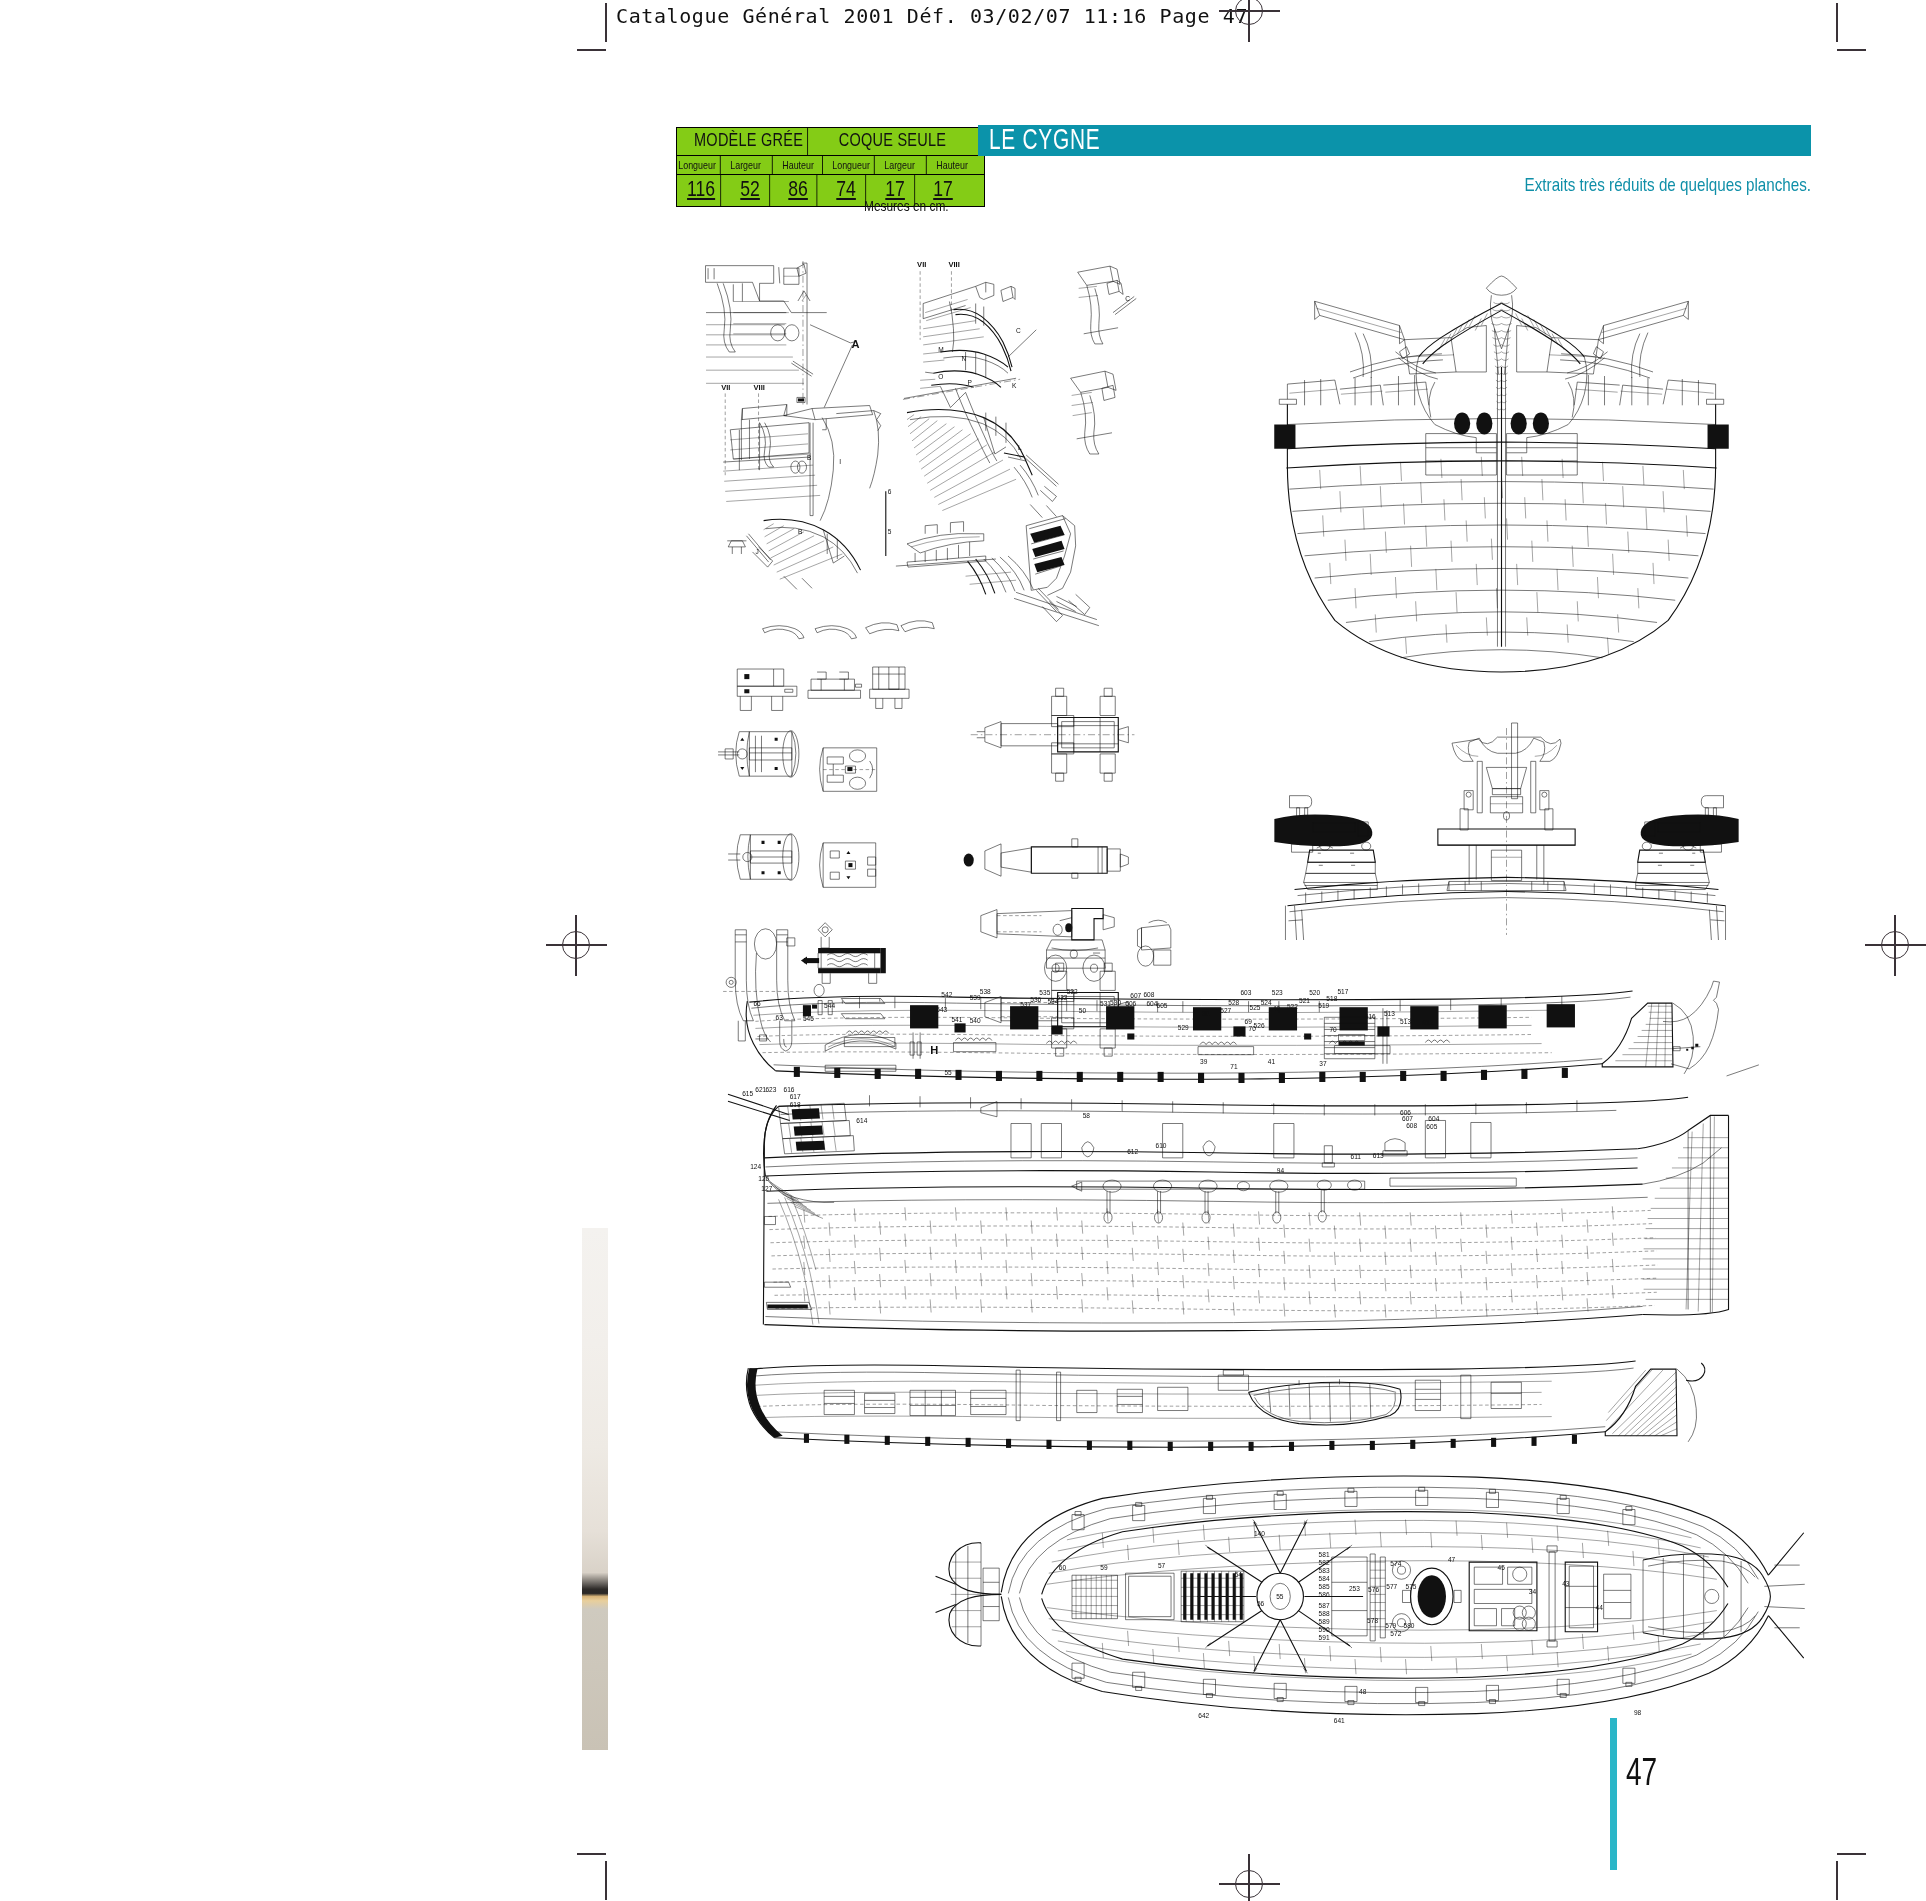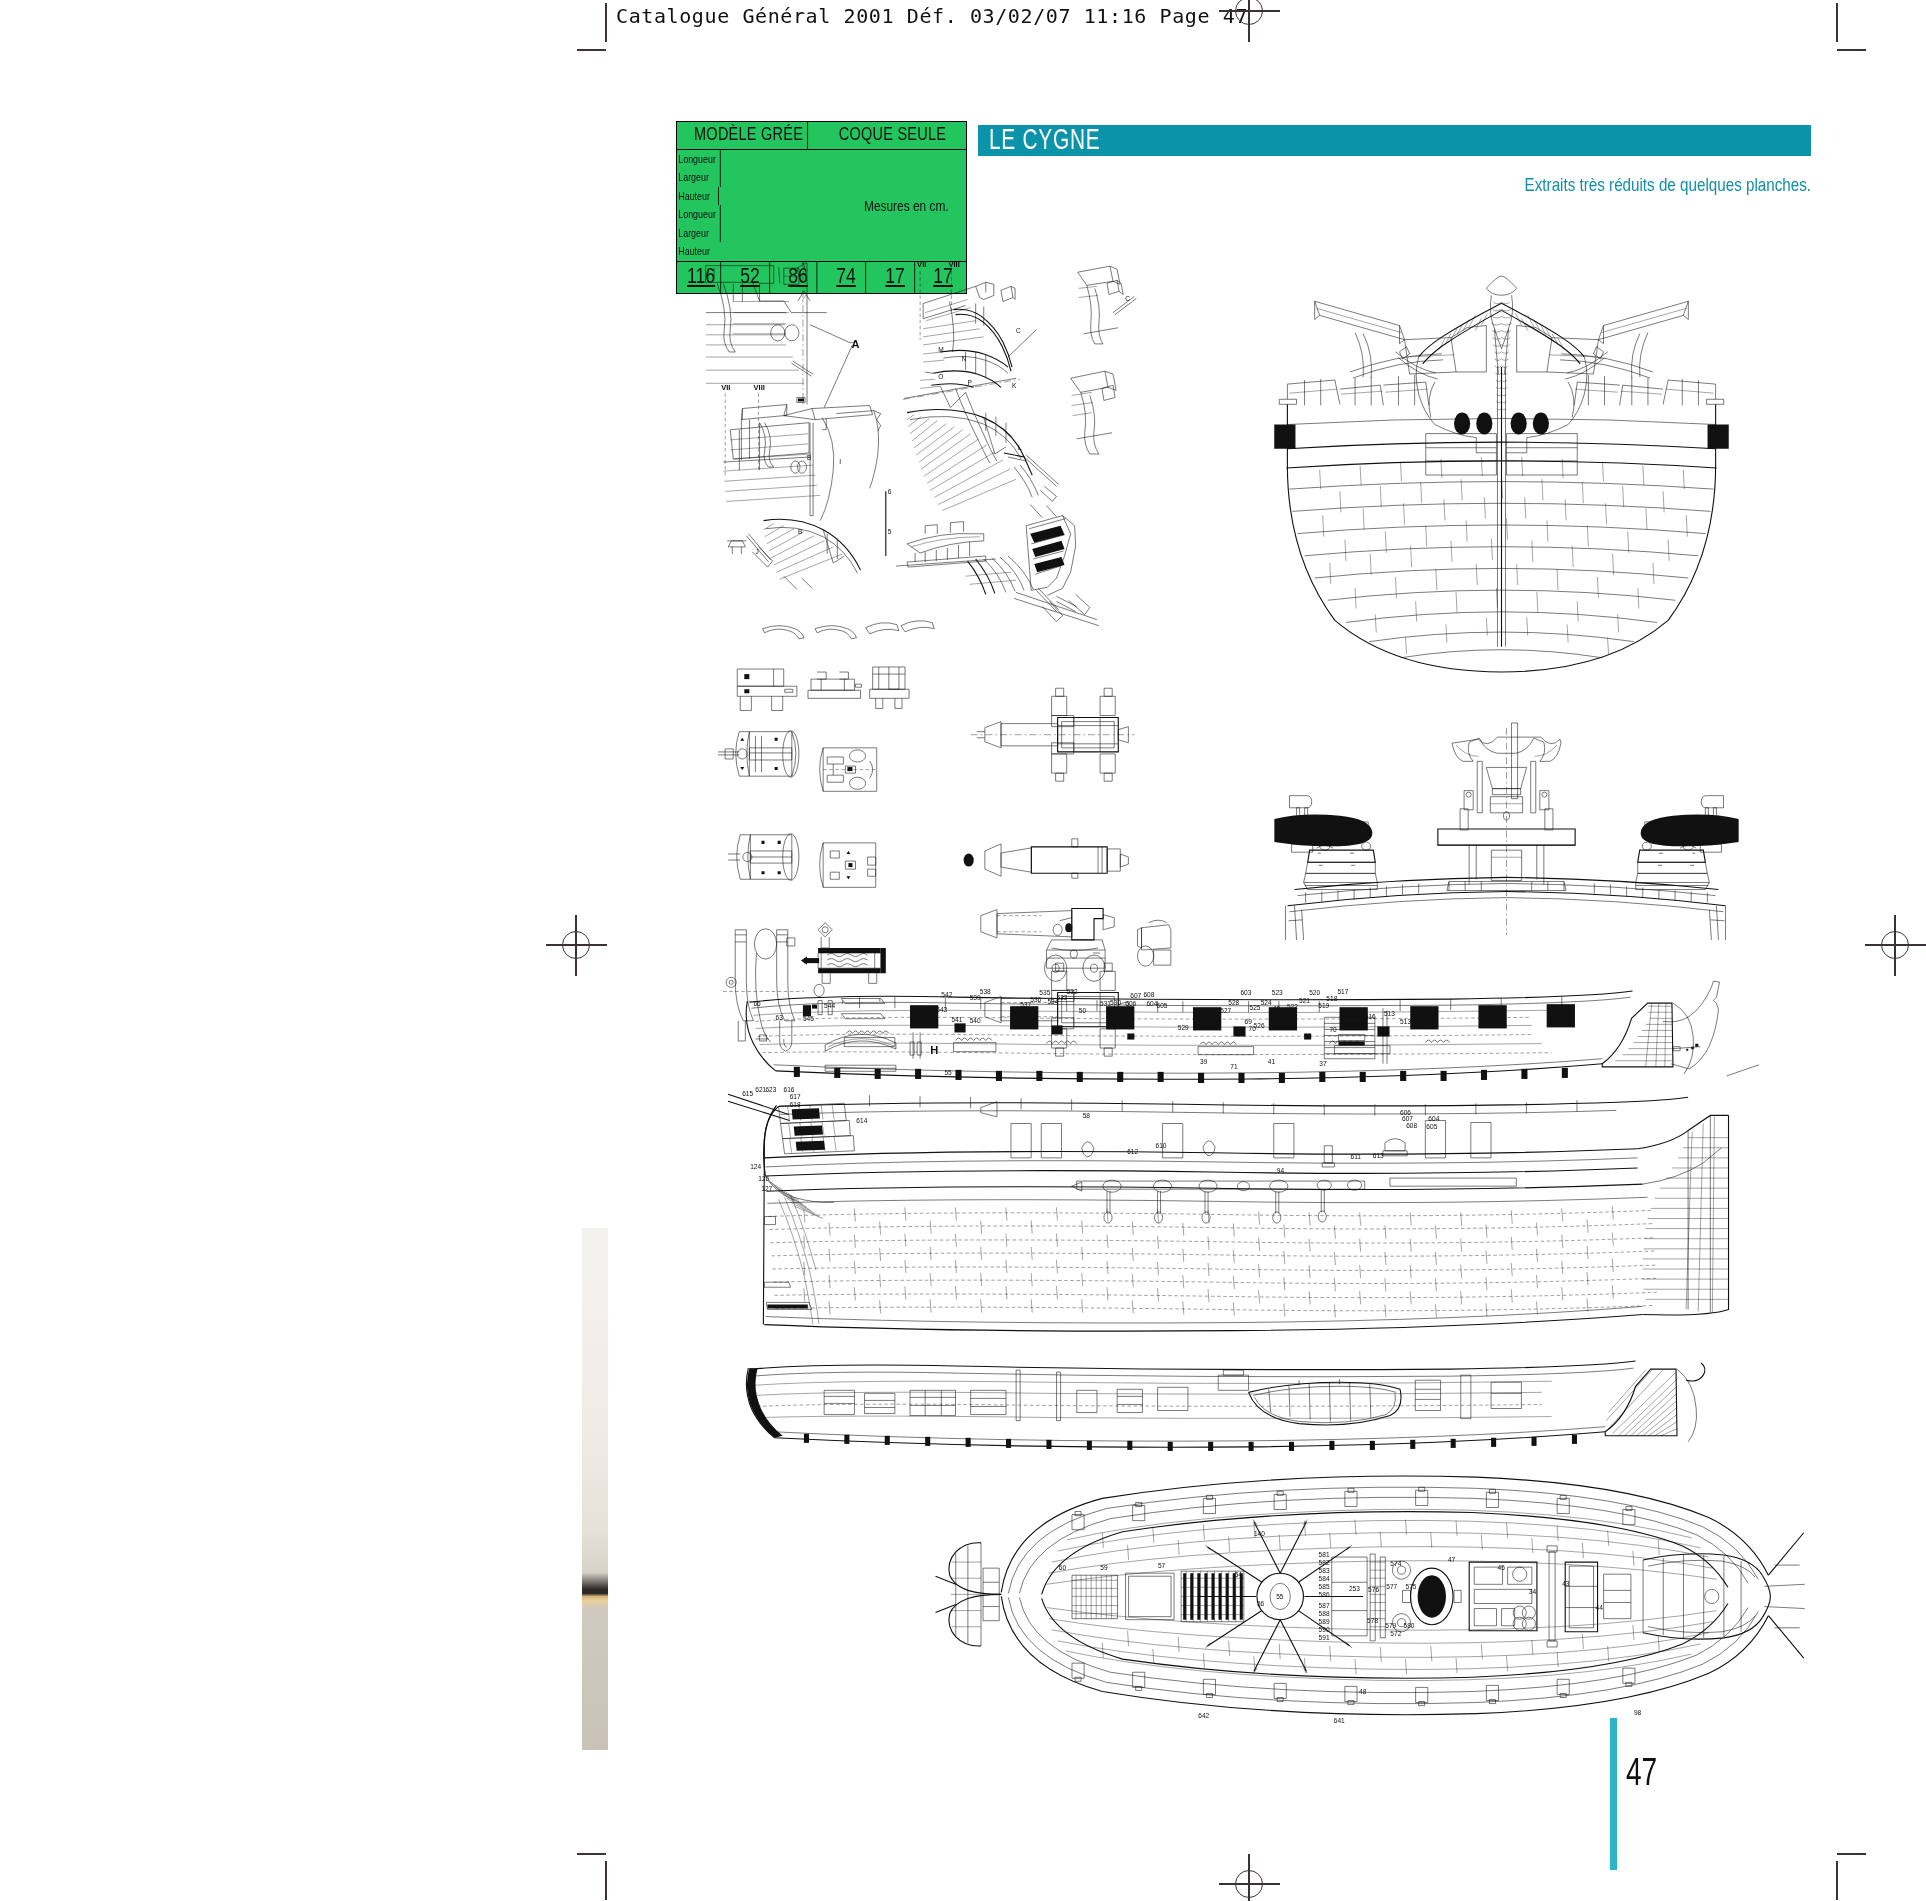--- a/index.html
+++ b/index.html
@@ -29,30 +29,30 @@
     position:absolute;left:582px;top:1228px;width:26px;height:522px;
     background:
       linear-gradient(to bottom,
         #f4f2ef 0%, #f2efeb 22%, #eeeae4 42%,
         #e6e0d8 58%, #d9d2c8 66%,
         #2d2a28 69.2%, #2b2826 70.0%,
         #d8b479 70.6%, #e8cf9c 71.4%,
         #cfcabf 73%, #cdc7bb 84%, #c9c2b5 100%);
   }
   
-  .spec{position:absolute;left:676px;top:121px;border:1.5px solid #000;background:#22c55e;}
+  .spec{position:absolute;left:676px;top:127px;border:1.5px solid #000;background:#84cc16;}
   .spec .hdr{display:flex;border-bottom:1.5px solid #000;}
   .spec .hdr div{
     font-family:"Liberation Sans Narrow","Liberation Sans",sans-serif;
     font-size:17.7px;text-align:center;padding:2px 0 3.5px;
     letter-spacing:0.3px;transform:scaleX(.82);transform-origin:center;
   }
   .spec .hdr .a{width:143px;border-right:1.5px solid #000;}
   .spec .hdr .b{width:143px;}
-  .spec .sub{display:flex;border-bottom:1.5px solid #000;flex-direction:column;}
+  .spec .sub{display:flex;border-bottom:1.5px solid #000;}
   .spec .sub div{
     font-family:"Liberation Sans Narrow","Liberation Sans",sans-serif;
     font-size:10.6px;padding:3px 1.5px 3.5px;white-space:nowrap;overflow:hidden;
     transform:scaleX(.84);transform-origin:left center;
   }
   .spec .val{display:flex;text-decoration:underline;}
   .spec .val div{
     font-family:"Liberation Sans Narrow","Liberation Sans",sans-serif;
     font-size:22px;text-align:center;padding:1px 0 4px;
     transform:scaleX(.8);transform-origin:center;

